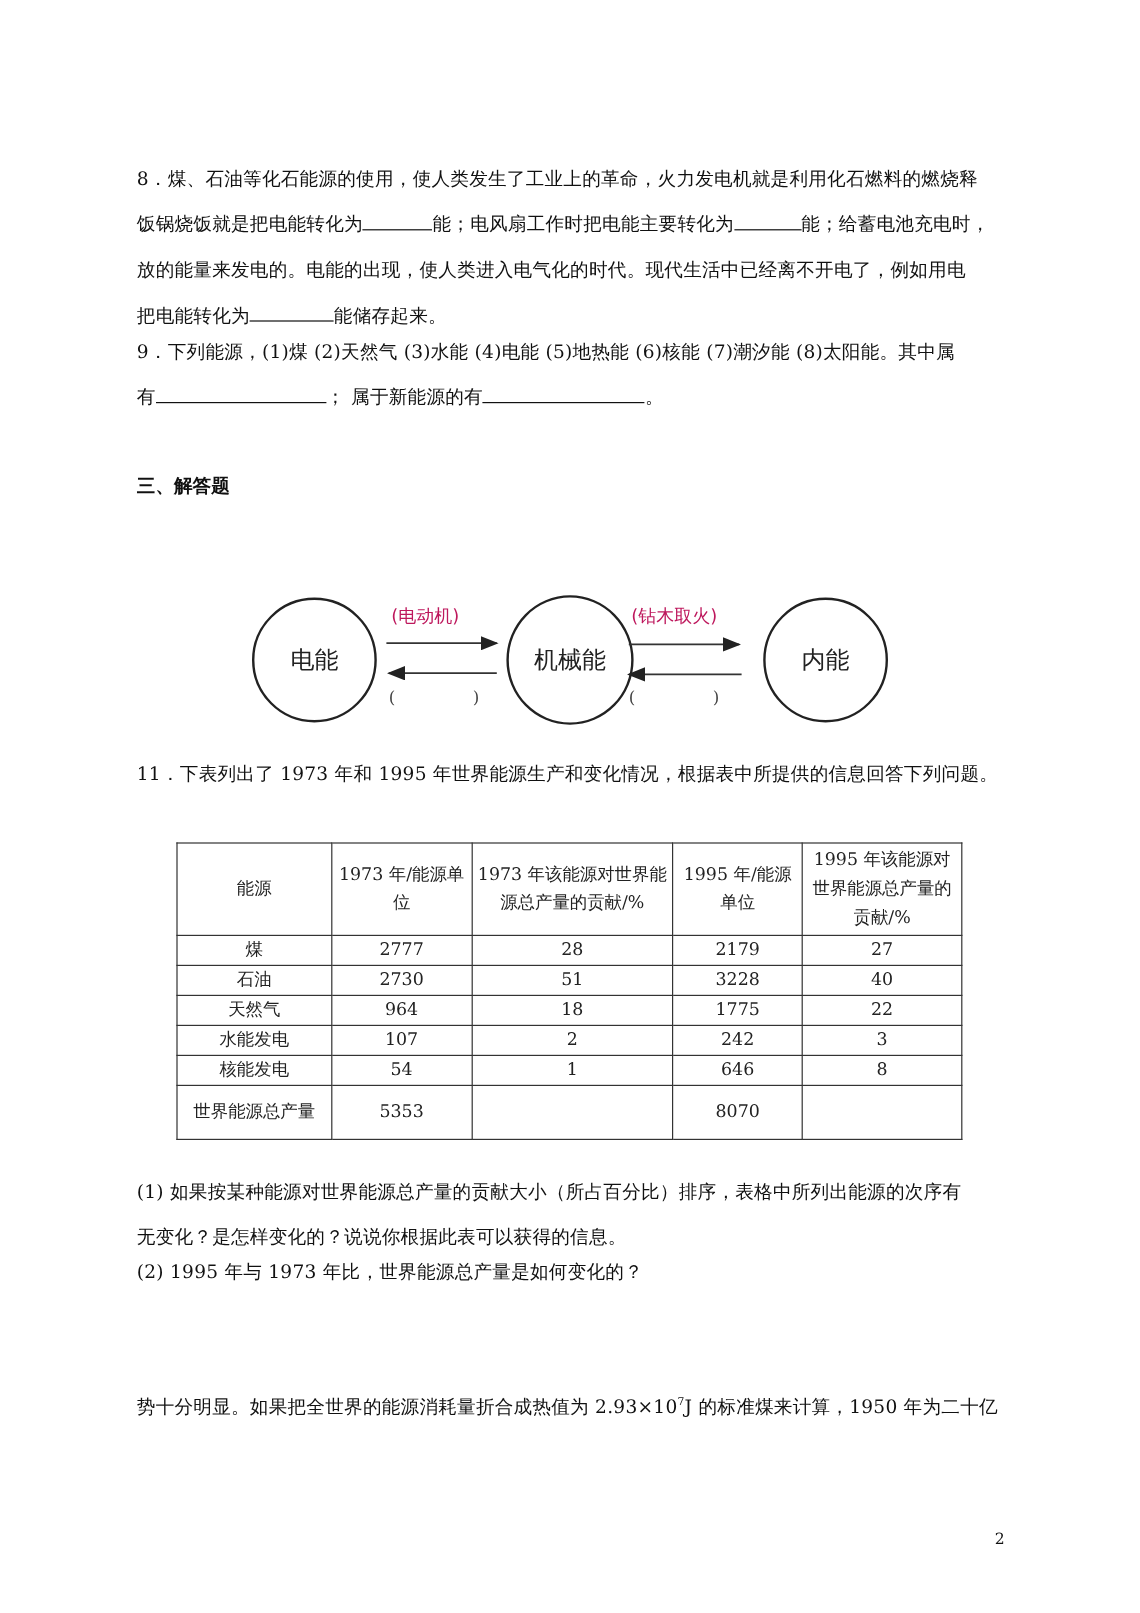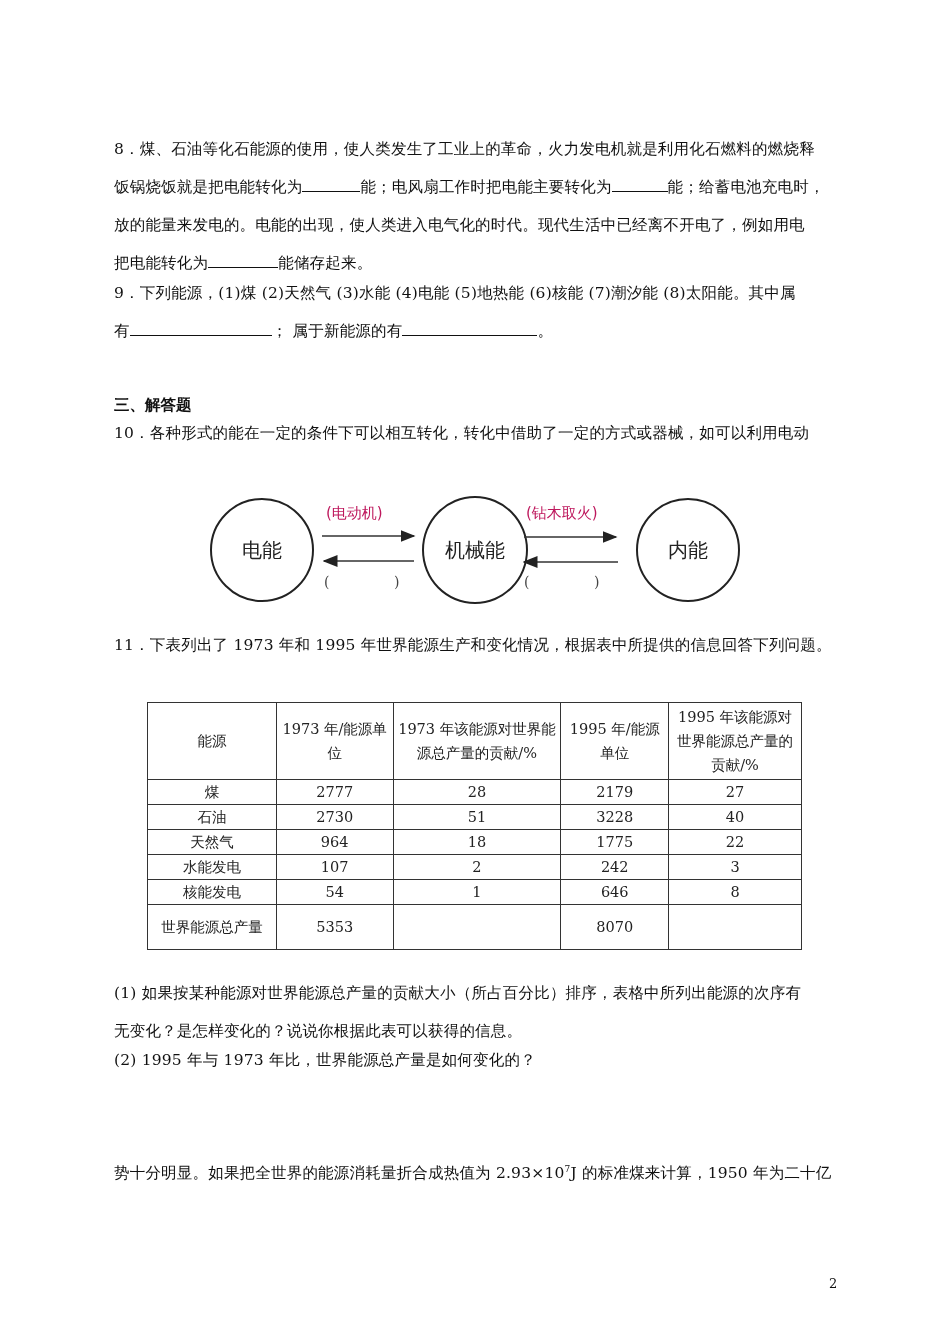--- a/index.html
+++ b/index.html
@@ -63,21 +63,20 @@
   <div class="para" style="top:254px;">
     <div>9．下列能源，(1)煤 (2)天然气 (3)水能 (4)电能 (5)地热能 (6)核能 (7)潮汐能 (8)太阳能。其中属</div>
     <div>
       <span>有</span><span class="blank" style="width:142px;"></span><span>； 属于新能源的有</span><span class="blank" style="width:135px;"></span><span>。</span>
     </div>
   </div>
 
   <div class="section-title" style="top:374px;">三、解答题</div>
 
   <div class="para" style="top:394px;">
-    <div>10．各种形式的能在一定的条件下可以相互转化，转化中借助了一定的方式或器械，如可以利用电动</div>
   </div>
 
   <div class="diagram">
     <div class="node" style="left:2px; top:2px; width:104px; height:104px;">电能</div>
     <div class="node" style="left:214px; top:0px; width:106px; height:108px;">机械能</div>
     <div class="node" style="left:428px; top:2px; width:104px; height:104px;">内能</div>
 
     <div class="arrow-label" style="left:118px; top:8px;">(电动机)</div>
     <div class="arrow-label" style="left:318px; top:8px;">(钻木取火)</div>
 

